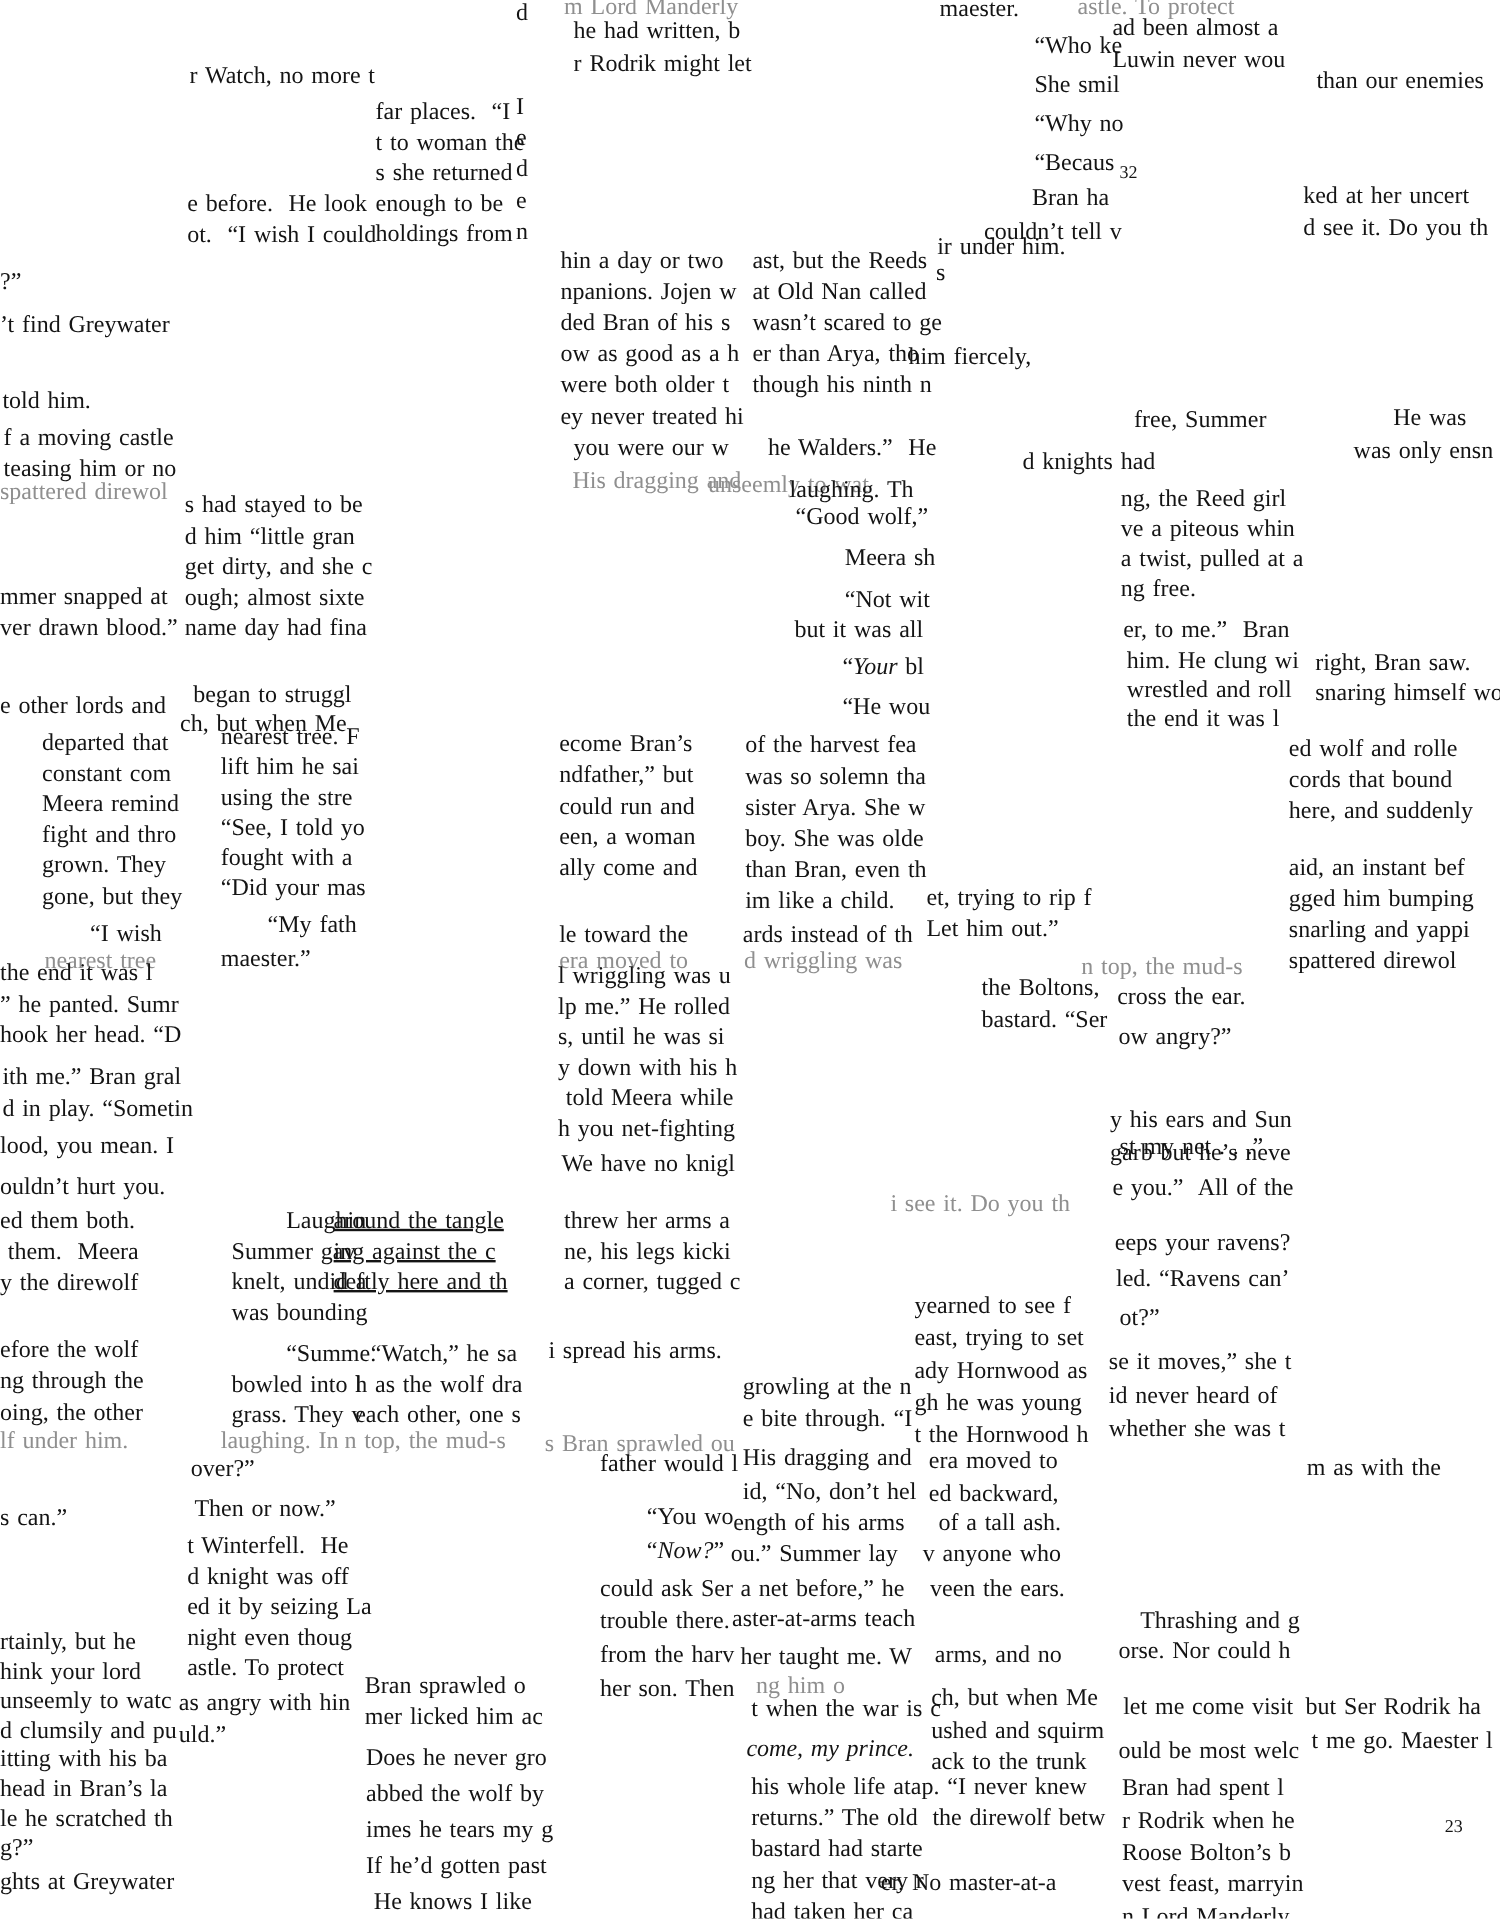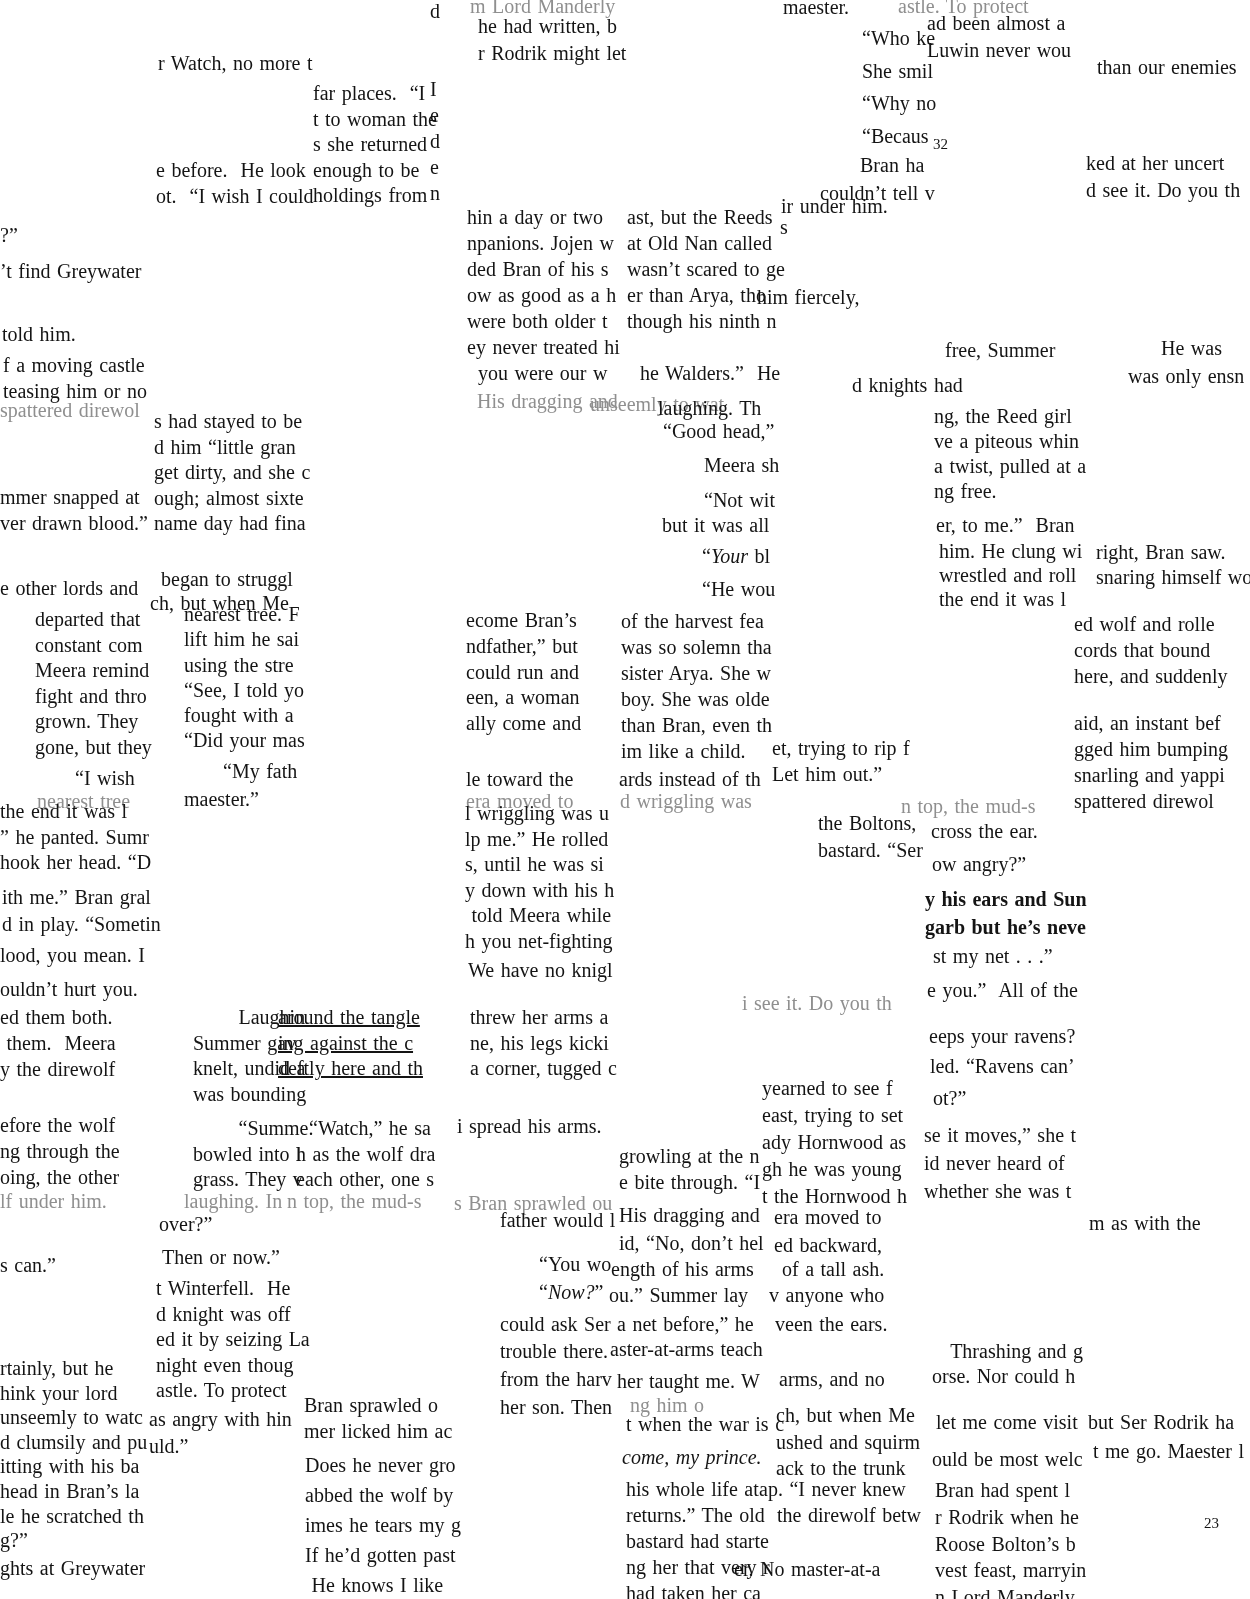--- a/index.html
+++ b/index.html
@@ -186,21 +186,21 @@
       <div class="line">cords that bound</div>
       <div class="line">here, and suddenly</div>
     </div>
     <div class="frag" style="left: 1074px; top: 710px; line-height: 26px;">
       <div class="line">aid, an instant bef</div>
       <div class="line">gged him bumping</div>
       <div class="line">snarling and yappi</div>
       <div class="line">spattered direwol</div>
     </div>
     <div class="frag" style="left: 663px; top: 418px; line-height: 26px;">
-      <div class="line">“Good head,”</div>
+      <div class="line">“Good wolf,”</div>
     </div>
     <div class="frag" style="left: 704px; top: 452px; line-height: 26px;">
       <div class="line">Meera sh</div>
     </div>
     <div class="frag" style="left: 704px; top: 487px; line-height: 26px;">
       <div class="line">“Not wit</div>
     </div>
     <div class="frag" style="left: 662px; top: 512px; line-height: 26px;">
       <div class="line">but it was all</div>
     </div>
@@ -298,21 +298,21 @@
     </div>
     <div class="frag muted" style="left: 901px; top: 793px; line-height: 26px; color: rgb(143, 143, 143);">
       <div class="line">n top, the mud-s</div>
     </div>
     <div class="frag" style="left: 931px; top: 818px; line-height: 26px;">
       <div class="line">cross the ear.</div>
     </div>
     <div class="frag" style="left: 932px; top: 851px; line-height: 26px;">
       <div class="line">ow angry?”</div>
     </div>
-    <div class="frag" style="left: 925px; top: 885px; line-height: 28px; font-weight: bold;">
+    <div class="frag" style="left: 925px; top: 919px; line-height: 28px;">
       <div class="line">y his ears and Sun</div>
       <div class="line">garb but he’s neve</div>
     </div>
     <div class="frag" style="left: 933px; top: 943px; line-height: 26px;">
       <div class="line">st my net . . .”</div>
     </div>
     <div class="frag" style="left: 927px; top: 977px; line-height: 26px;">
       <div class="line">e you.”  All of the</div>
     </div>
     <div class="frag muted" style="left: 742px; top: 990px; line-height: 26px; color: rgb(143, 143, 143);">

